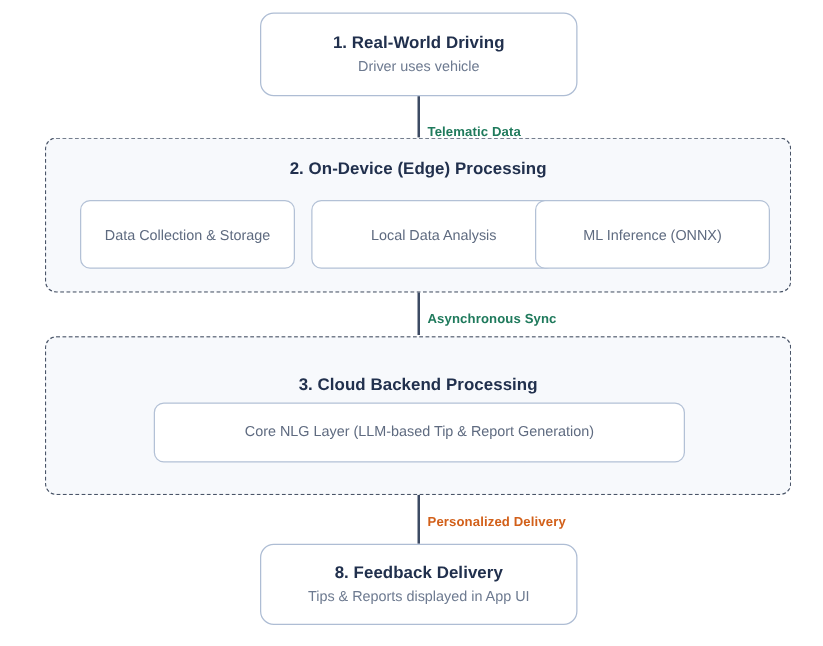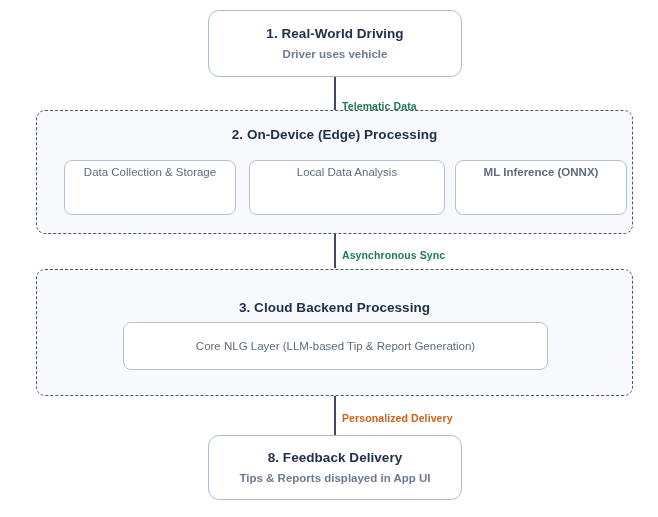--- a/index.html
+++ b/index.html
@@ -38,21 +38,21 @@
   }
   .node-title {
     font-size: 13.5px;
     font-weight: bold;
     color: #21304d;
     letter-spacing: 0.05px;
     line-height: 1.25;
   }
   .node-sub {
     font-size: 11.5px;
-    font-weight: bold;
+    font-weight: normal;
     color: #6d7a90;
     margin-top: 4px;
     line-height: 1.25;
   }
 
   
   .group-box {
     position: absolute;
     box-sizing: border-box;
     background: #f7f9fc;
@@ -84,21 +84,21 @@
   .sub-box-label {
     font-size: 11.5px;
     color: #5f6b80;
     text-align: center;
     line-height: 1.3;
     padding: 0 6px;
   }
   
   .sub-box.row2 {
     align-items: flex-start;
-    padding-top: 4px;
+    padding-top: 21px;
   }
 
   
   .connector {
     position: absolute;
     width: 1.8px;
     background: #3c4a63;
   }
 
   .edge-label {
@@ -127,21 +127,21 @@
   </div>
 
   <div class="sub-box row2" style="left:64px; top:160px; width:172px; height:55px;">
     <div class="sub-box-label">Data Collection &amp; Storage</div>
   </div>
 
   <div class="sub-box row2" style="left:249px; top:160px; width:196px; height:55px;">
     <div class="sub-box-label">Local Data Analysis</div>
   </div>
 
-  <div class="sub-box row2" style="left:455px; top:160px; width:172px; height:55px;font-weight:bold;">
+  <div class="sub-box row2" style="left:428px; top:160px; width:188px; height:55px;">
     <div class="sub-box-label">ML Inference (ONNX)</div>
   </div>
 
   <div class="connector" style="left:334px; top:234px; height:34px;"></div>
   <div class="edge-label" style="left:342px; top:249px; color:#1f7a5c;">Asynchronous Sync</div>
 
   <div class="group-box" style="left:36px; top:269px; width:597px; height:127px;">
     <div class="group-title" style="top:30px;">3. Cloud Backend Processing</div>
   </div>
 

